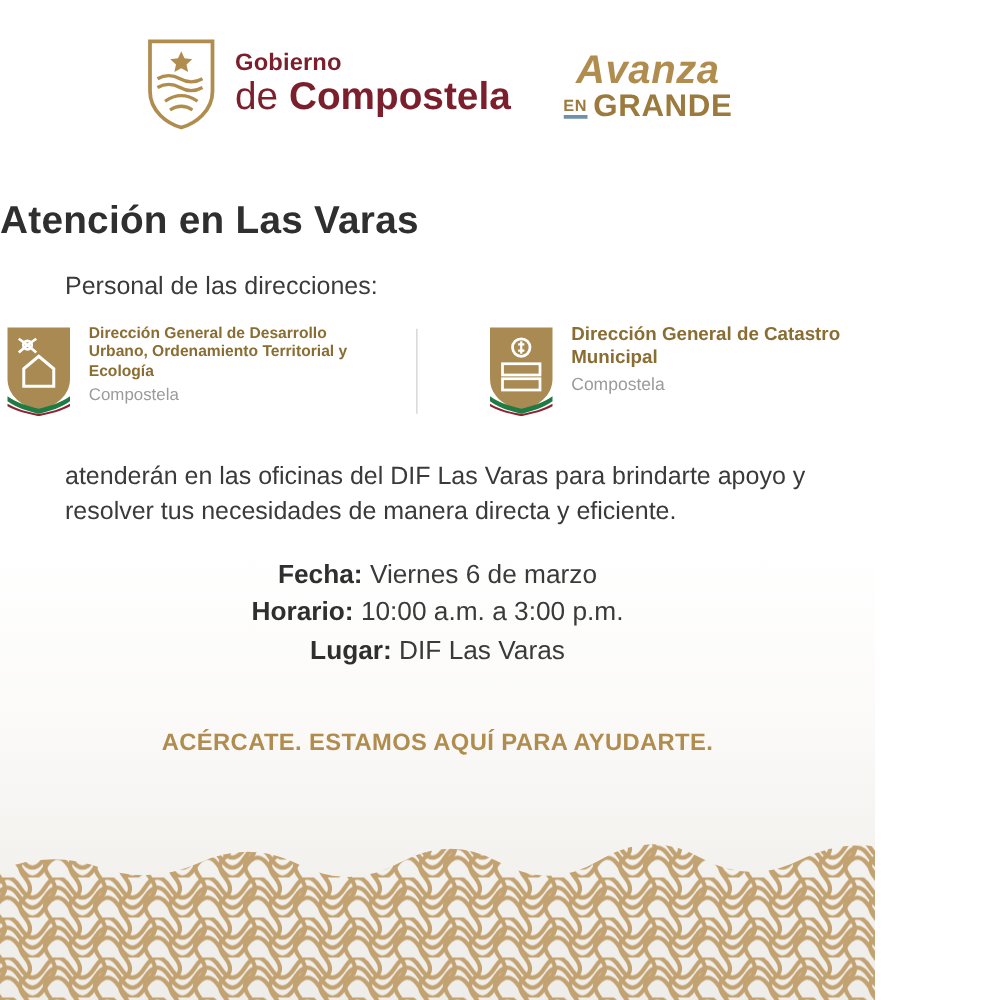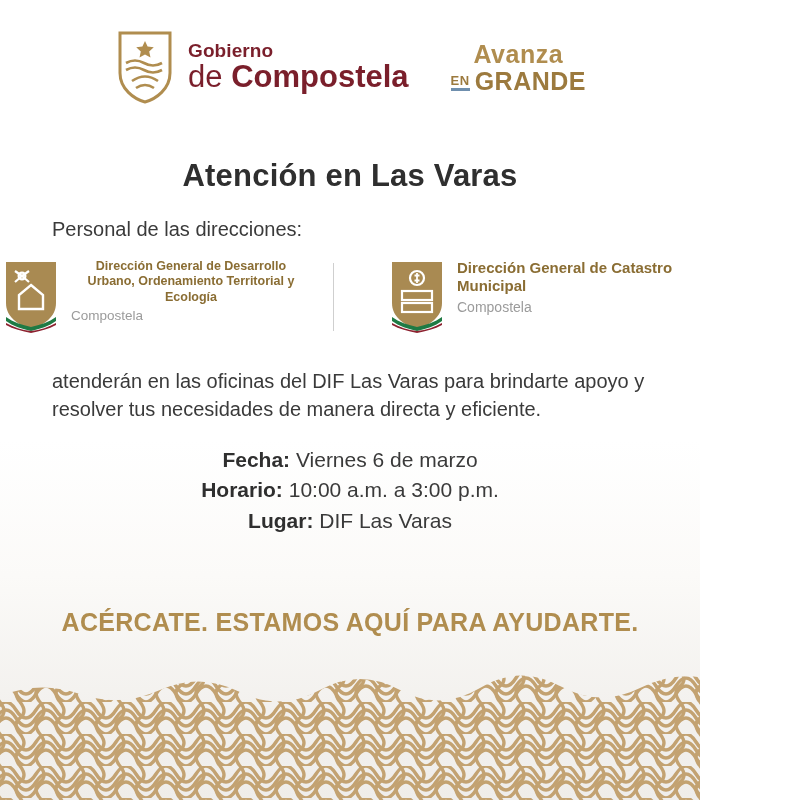--- a/index.html
+++ b/index.html
@@ -64,22 +64,23 @@
   .gob-text .l2 b {
     font-weight: 800;
   }
 
   .avanza {
     text-align: center;
     line-height: 1;
     padding-top: 2px;
   }
   .avanza .a1 {
-    font-size: 25px;
-    font-weight: 800;
+    font-size: 32px;
+    font-weight: 800;
+    font-style: italic;
     color: #b08d4f;
     letter-spacing: .5px;
   }
   .avanza .a2 {
     font-size: 25px;
     font-weight: 800;
     color: #9c7a3e;
     letter-spacing: .5px;
     margin-top: 2px;
     display: flex;
@@ -97,21 +98,21 @@
   .avanza .a2 .en::after {
     content: "";
     display: block;
     height: 3px;
     background: #6f8fae;
     margin-top: 1px;
   }
 
   
   .title {
-    text-align: center;
+    text-align: left;
     font-size: 31px;
     font-weight: 800;
     color: #2f2f2f;
     margin-top: 48px;
     letter-spacing: .2px;
   }
 
   .lead {
     font-size: 20px;
     color: #3a3a3a;
@@ -153,21 +154,21 @@
   .dep-text .dt-main {
     color: #8a6d33;
     font-weight: 800;
     line-height: 1.22;
   }
   .dep-text .dt-sub {
     color: #9b9b9b;
     font-weight: 400;
     margin-top: 3px;
   }
-  .dep.left .dt-main { font-size: 12.5px; text-align: center; }
+  .dep.left .dt-main { font-size: 12.5px; }
   .dep.left .dt-sub { font-size: 13.5px; }
   .dep.right .dt-main { font-size: 15px; }
   .dep.right .dt-sub { font-size: 14px; }
 
   
   .body-par {
     font-size: 20px;
     line-height: 1.42;
     color: #3a3a3a;
     margin: 16px 52px 0 52px;
@@ -178,23 +179,23 @@
     margin-top: 21px;
     text-align: center;
     font-size: 21px;
     line-height: 1.45;
     color: #3a3a3a;
   }
   .details b { font-weight: 800; color: #2f2f2f; }
 
   
   .cta {
-    margin-top: 72px;
+    margin-top: 48px;
     text-align: center;
-    font-size: 25px;
+    font-size: 19px;
     font-weight: 800;
     color: #b08d4f;
     letter-spacing: .3px;
   }
 
   
   .braid {
     position: absolute;
     left: 0;
     bottom: 0;

